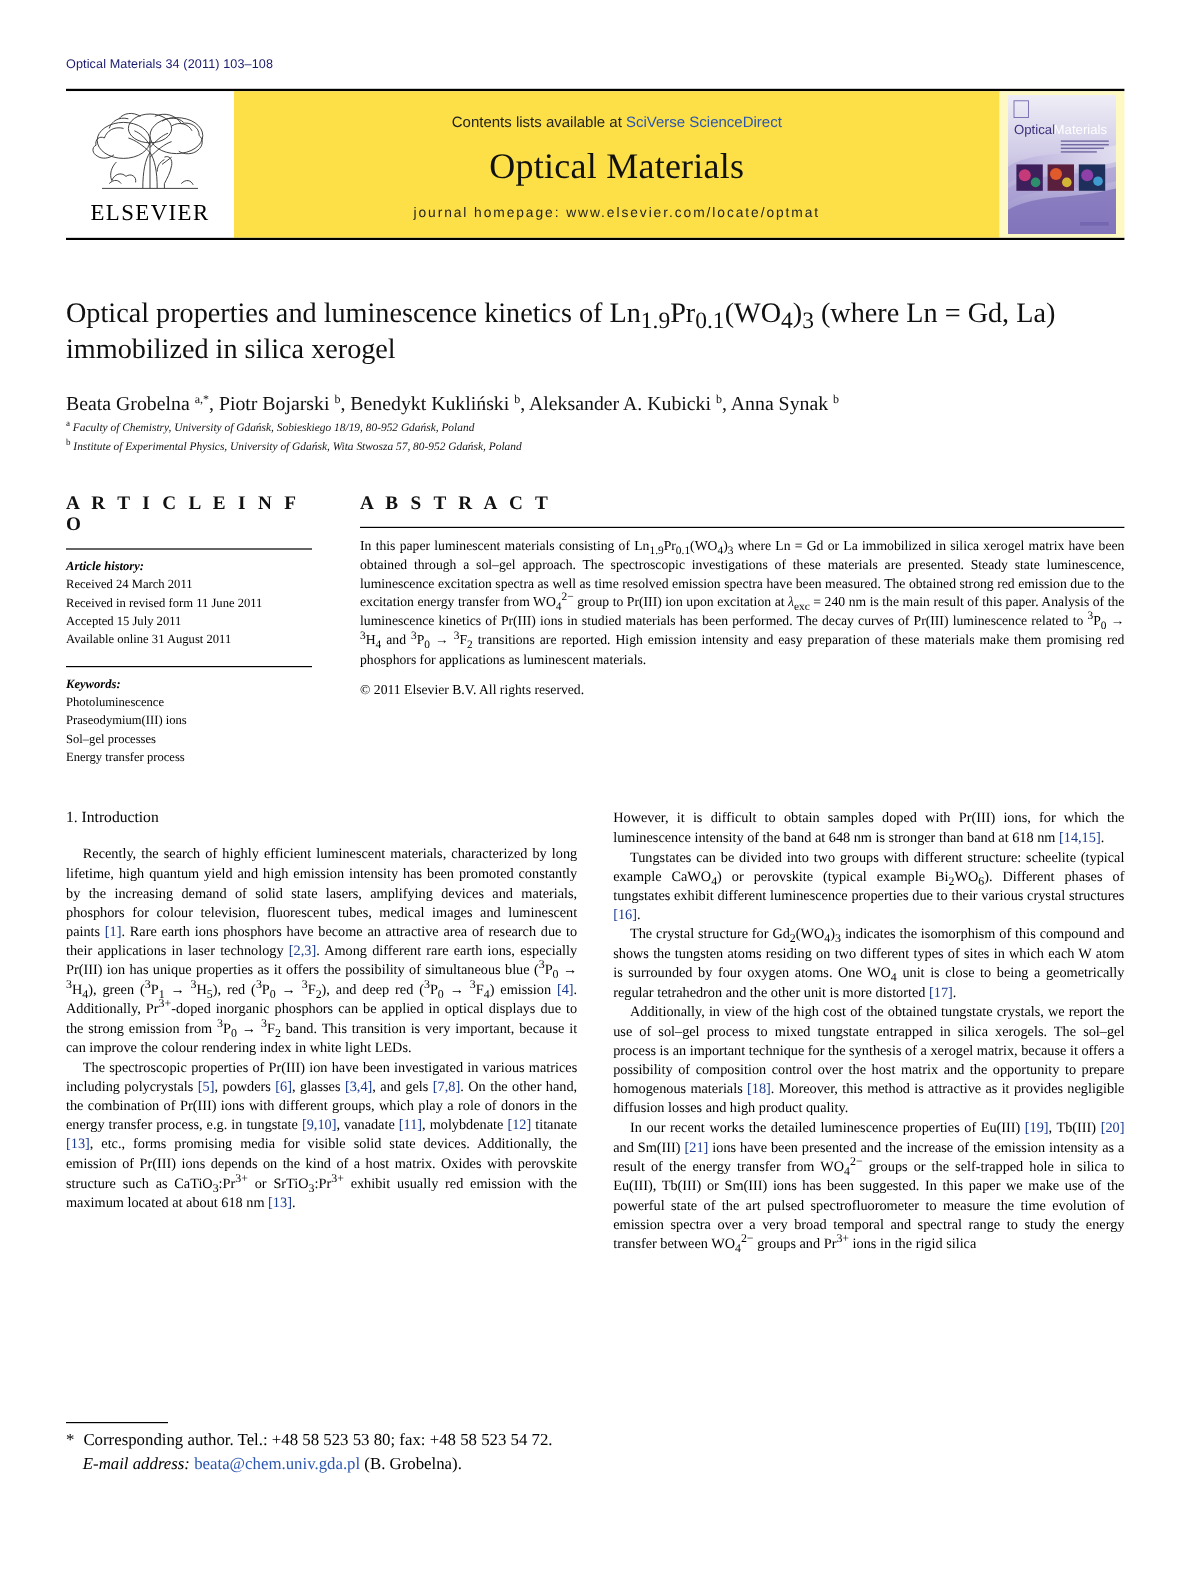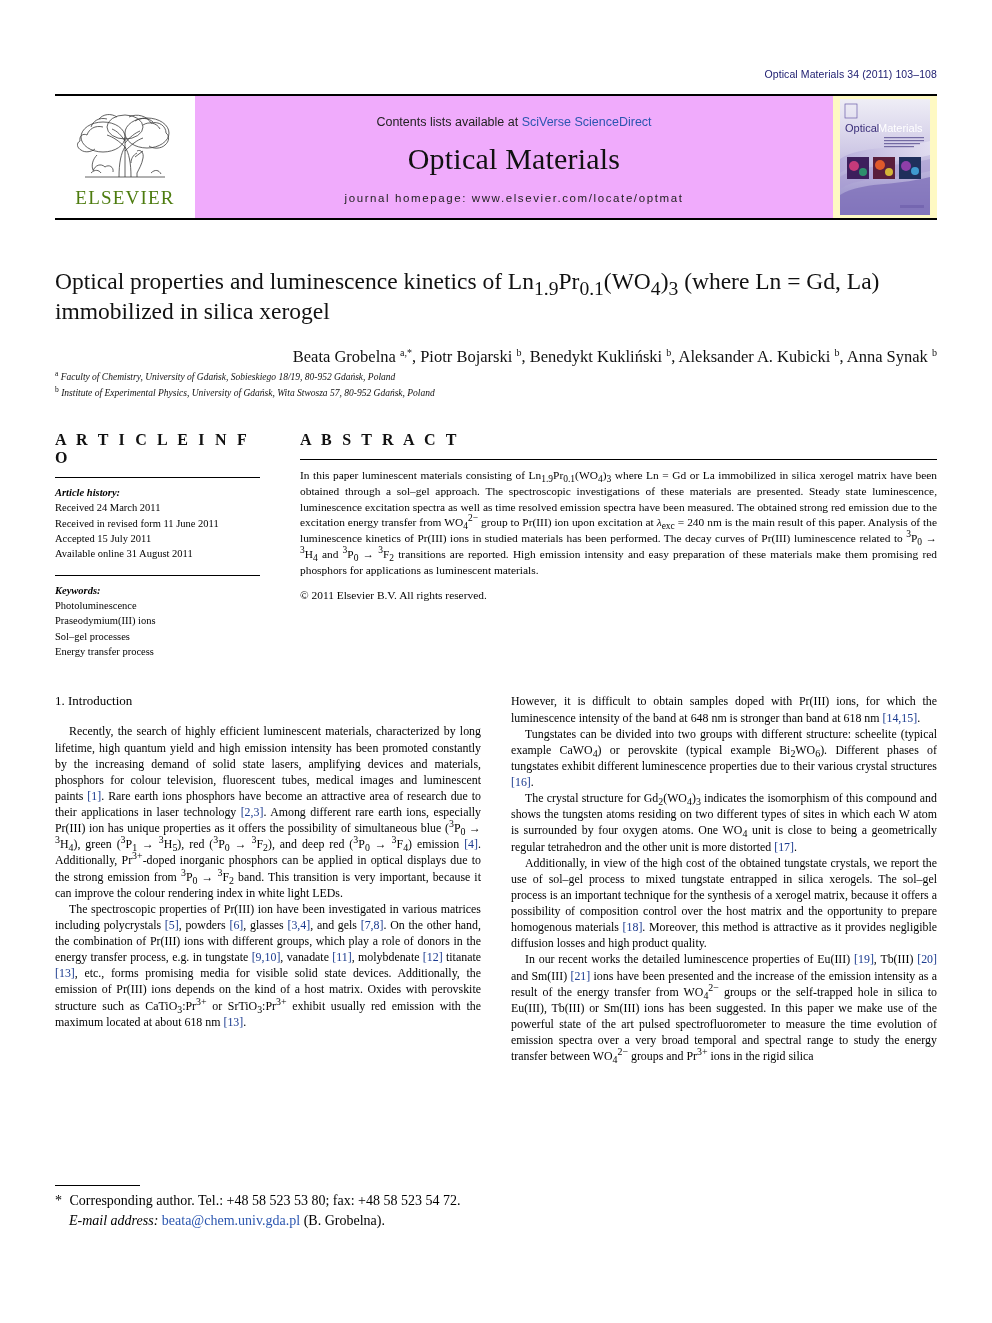--- a/index.html
+++ b/index.html
@@ -18,25 +18,25 @@
   .page {
     position: relative;
     width: 992px;
     height: 1323px;
     box-sizing: border-box;
     padding: 0 55px;
   }
 
   
   .running-head {
-    text-align: right;
+    text-align: left;
     font-family: "Liberation Sans", sans-serif;
     font-size: 10.5px;
     color: #1a1a6e;
-    padding-top: 68px;
+    padding-top: 48px;
     letter-spacing: 0.1px;
   }
 
   
   .masthead {
     margin-top: 14px;
     border-top: 2px solid #000;
     border-bottom: 2px solid #000;
     display: flex;
     align-items: stretch;
@@ -53,27 +53,27 @@
   }
   .elsevier-tree {
     width: 104px;
     height: 80px;
     display: block;
   }
   .elsevier-word {
     font-family: "Liberation Serif", serif;
     font-size: 19px;
     letter-spacing: 1.2px;
-    color: #4d7c0f;
+    color: #000000;
     margin-top: 1px;
     line-height: 1;
   }
   .masthead-center {
     flex: 1 1 auto;
-    background: #f0abfc;
+    background: #fde047;
     display: flex;
     flex-direction: column;
     align-items: center;
     justify-content: center;
     padding: 6px 0 4px 0;
   }
   .contents-line {
     font-family: "Liberation Sans", sans-serif;
     font-size: 12.5px;
     color: #222;
@@ -118,21 +118,20 @@
     color: #111;
     margin: 0;
     font-weight: normal;
   }
   .authors {
     font-family: "Liberation Serif", serif;
     font-size: 16.5px;
     color: #111;
     margin-top: 20px;
     line-height: 1.3;
-    text-align: right;
   }
   .authors sup { font-size: 10px; }
   .affiliation {
     font-family: "Liberation Serif", serif;
     font-style: italic;
     font-size: 9.5px;
     color: #111;
     line-height: 1.45;
     margin-top: 3px;
   }

